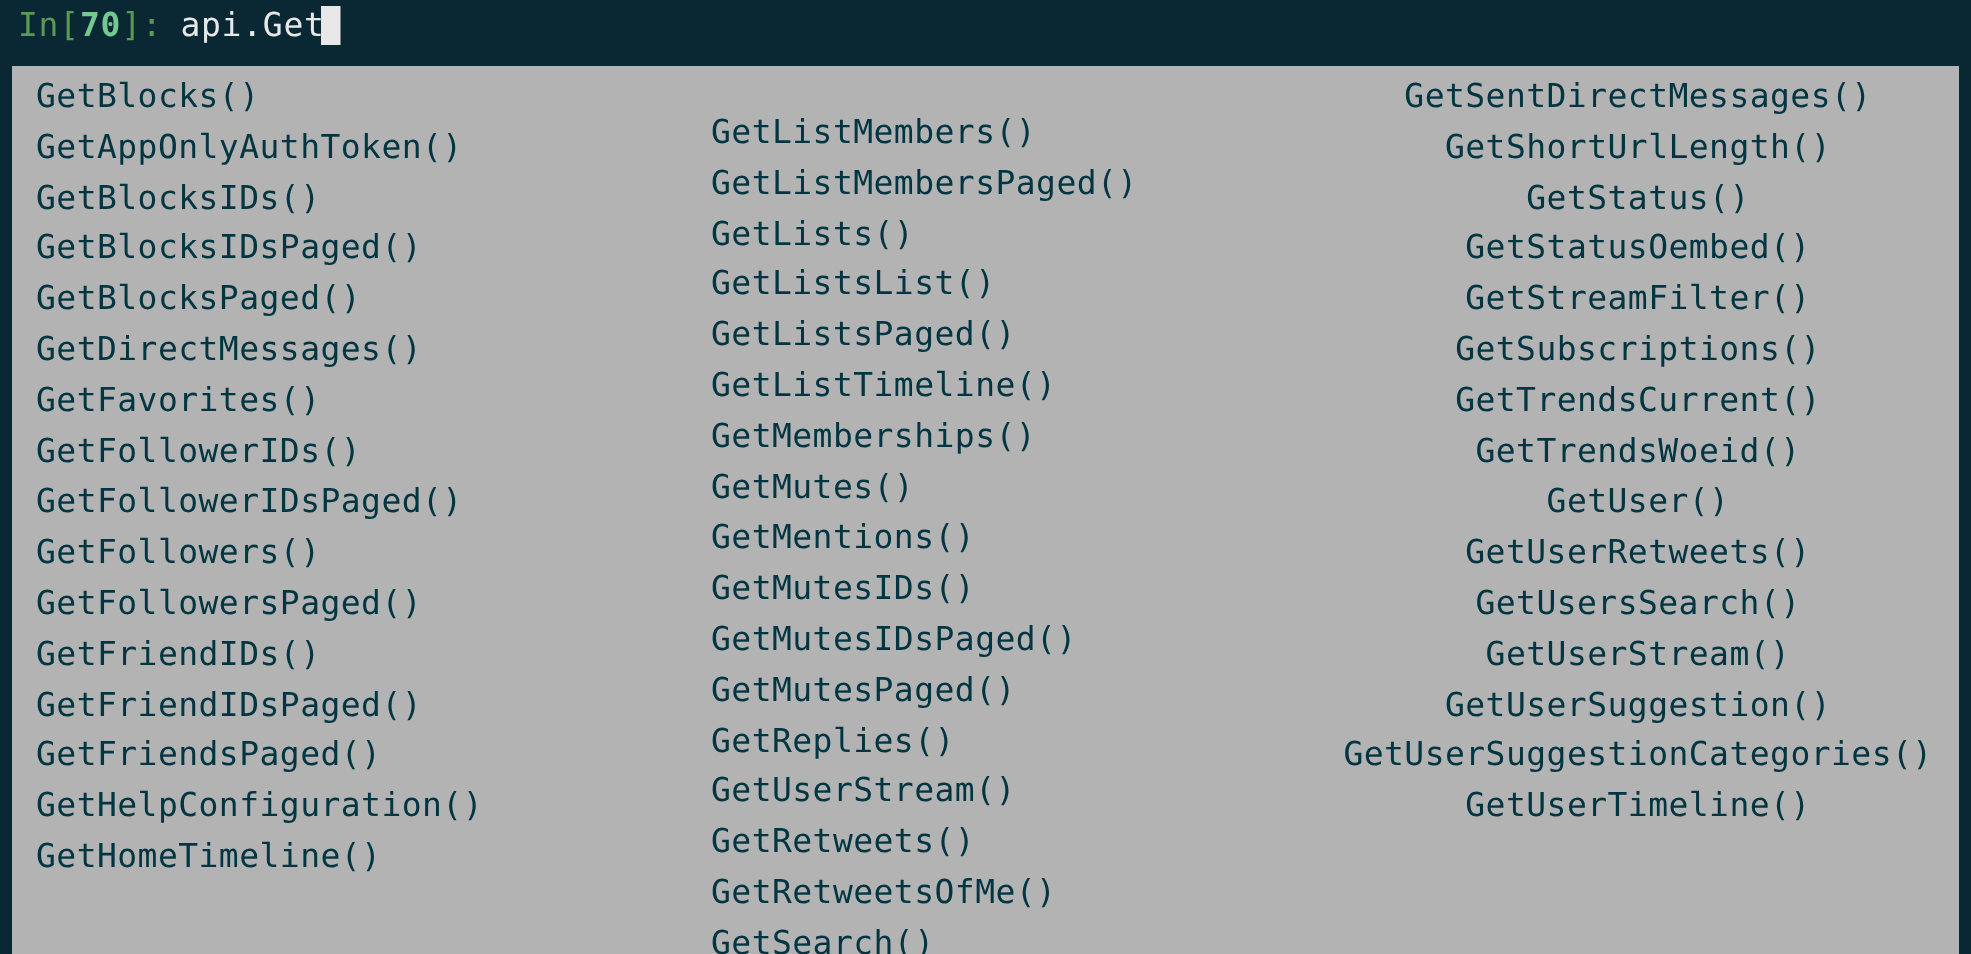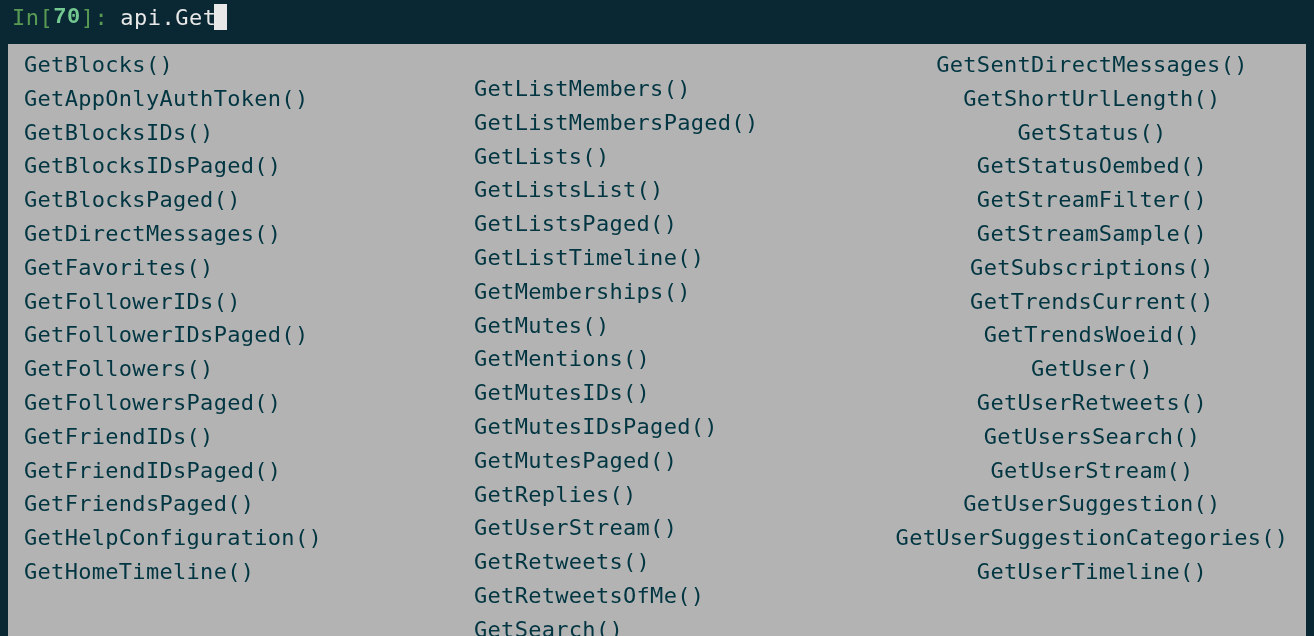--- a/index.html
+++ b/index.html
@@ -26,21 +26,20 @@
     }
     .prompt-in {
       color: #5a9b54;
     }
     .prompt-bracket {
       color: #5a9b54;
     }
     .prompt-num {
       color: #73c990;
       font-weight: bold;
-      font-family: Liberation Mono, monospace;
     }
     .prompt-colon {
       color: #5a9b54;
     }
     .input-text {
       color: #e8e8e8;
       margin-left: 12px;
     }
     .cursor {
       display: inline-block;
@@ -127,21 +126,20 @@
       <div class="completion-item">GetRetweets()</div>
       <div class="completion-item">GetRetweetsOfMe()</div>
       <div class="completion-item">GetSearch()</div>
     </div>
   <div class="column col3" id="col3">
       <div class="completion-item">GetSentDirectMessages()</div>
       <div class="completion-item">GetShortUrlLength()</div>
       <div class="completion-item">GetStatus()</div>
       <div class="completion-item">GetStatusOembed()</div>
       <div class="completion-item">GetStreamFilter()</div>
-      <div class="completion-item">GetStreamSample()</div>
       <div class="completion-item">GetSubscriptions()</div>
       <div class="completion-item">GetTrendsCurrent()</div>
       <div class="completion-item">GetTrendsWoeid()</div>
       <div class="completion-item">GetUser()</div>
       <div class="completion-item">GetUserRetweets()</div>
       <div class="completion-item">GetUsersSearch()</div>
       <div class="completion-item">GetUserStream()</div>
       <div class="completion-item">GetUserSuggestion()</div>
       <div class="completion-item">GetUserSuggestionCategories()</div>
       <div class="completion-item">GetUserTimeline()</div>

